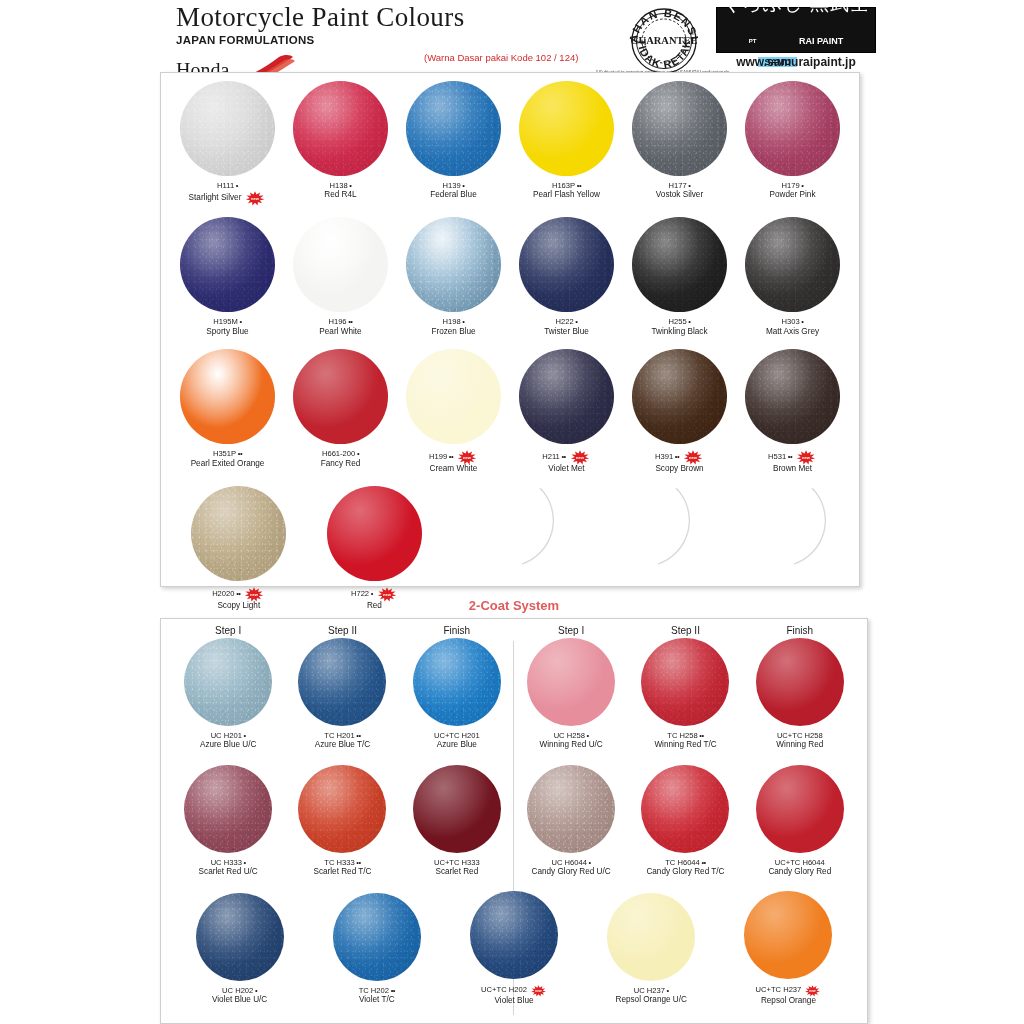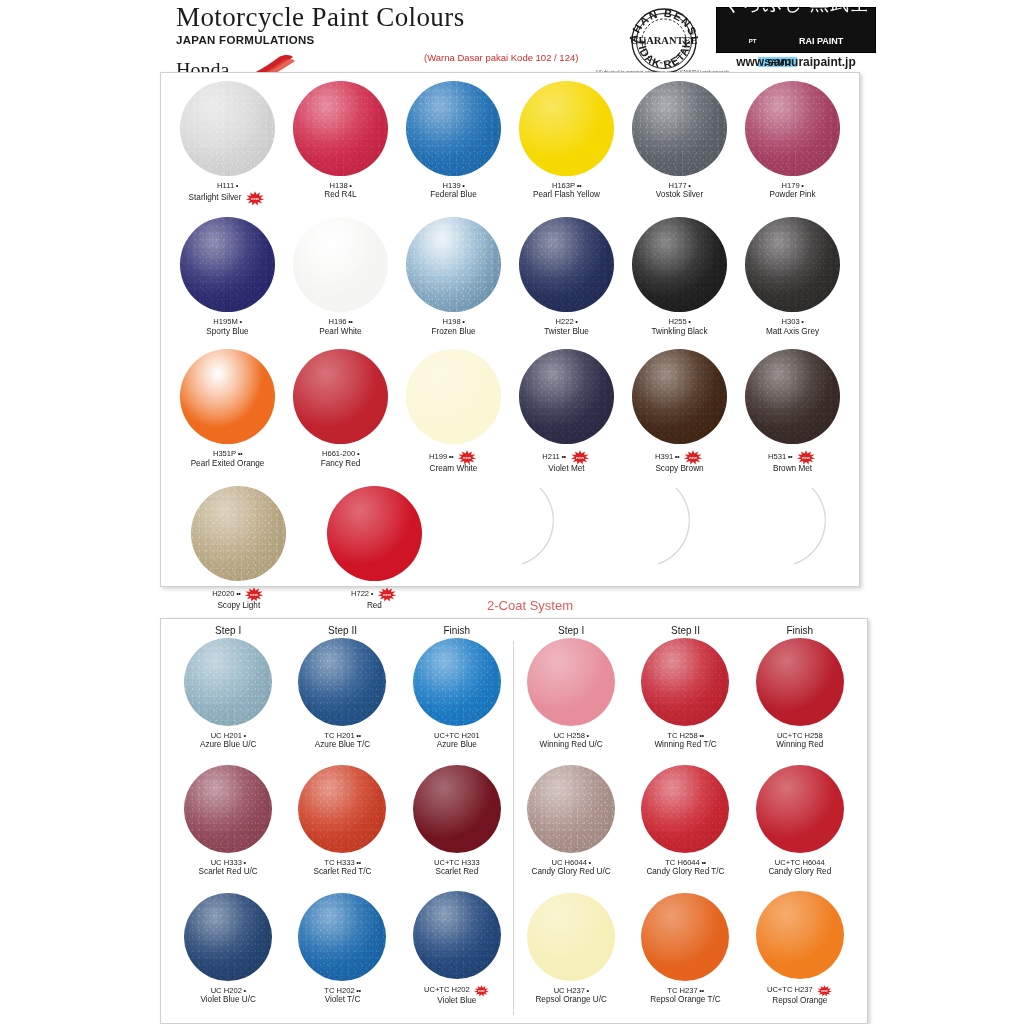--- a/index.html
+++ b/index.html
@@ -60,22 +60,22 @@
   
   .panel {
     position: absolute; left: 160px; background: #fff;
     border: 1px solid #cfcfcf;
     box-shadow: 2px 2px 4px rgba(0,0,0,.18);
   }
   #panel-main { top: 72px; width: 700px; height: 515px; }
   #panel-2coat { top: 618px; width: 708px; height: 406px; }
 
   .coat-title {
-    position: absolute; left: 176px; top: 598px; width: 708px;
-    text-align: center; font-size: 13px; color: #e05b5b; font-weight: normal;
+    position: absolute; left: 160px; top: 598px; width: 708px;
+    text-align: center; font-size: 13px; color: #e05b5b; font-weight: bold;
   }
   .mid-divider {
     position: absolute; left: 352px; top: 22px; bottom: 8px;
     width: 1px; background: #d5d5d5;
   }
 
   
   .row { display: flex; }
   .cell {
     flex: 1 1 0; display: flex; flex-direction: column;
@@ -589,29 +589,20 @@
         <div class="cell">
           <div class="swatch small" style="background:radial-gradient(ellipse at 36% 26%, rgba(255,255,255,.14) 0%, rgba(255,255,255,0) 55%), #f7efb8">
             <span class="sheen"></span>
           </div>
           <div class="labels">
             <div class="code">UC H237<span class="dots"> •</span></div>
             <div class="name">Repsol Orange U/C</div>
           </div>
         </div>
         <div class="cell">
-          <div class="swatch small" style="background:radial-gradient(ellipse at 36% 26%, rgba(255,255,255,.14) 0%, rgba(255,255,255,0) 55%), #e4641d">
-            <span class="sheen"></span>
-          </div>
-          <div class="labels">
-            <div class="code">TC H237<span class="dots"> ••</span></div>
-            <div class="name">Repsol Orange T/C</div>
-          </div>
-        </div>
-        <div class="cell">
           <div class="swatch small" style="background:radial-gradient(ellipse at 36% 26%, rgba(255,255,255,.14) 0%, rgba(255,255,255,0) 55%), #f07d1e">
             <span class="sheen"></span>
           </div>
           <div class="labels">
             <div class="code">UC+TC H237<span class="dots"></span><span class="badge badge-s"><svg viewBox="0 0 32 24" width="100%" height="100%">
                   <polygon points="16.0,0.3 18.4,5.6 24.1,2.2 22.4,7.7 29.6,7.1 24.4,11.1 30.8,13.7 23.7,14.8 27.3,19.7 20.6,17.6 20.2,23.2 16.0,18.6 11.8,23.2 11.4,17.6 4.7,19.7 8.3,14.8 1.2,13.7 7.6,11.1 2.4,7.1 9.6,7.7 7.9,2.2 13.6,5.6" fill="#e02020"></polygon>
                   <text x="16" y="14.5" text-anchor="middle" font-size="6.5" fill="#fff" font-family="Liberation Sans, sans-serif" font-weight="bold">new</text>
                 </svg></span></div>
             <div class="name">Repsol Orange</div>
           </div>

